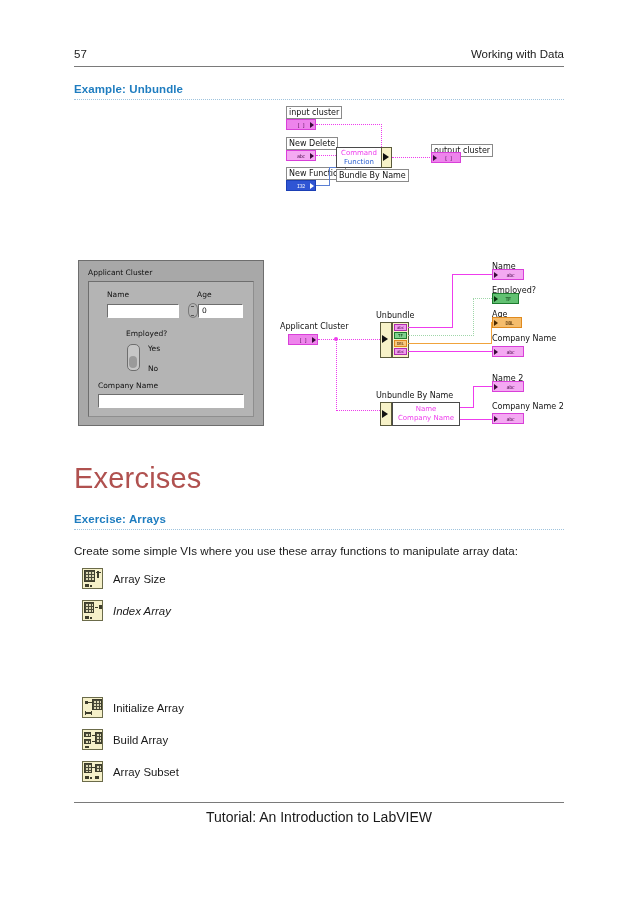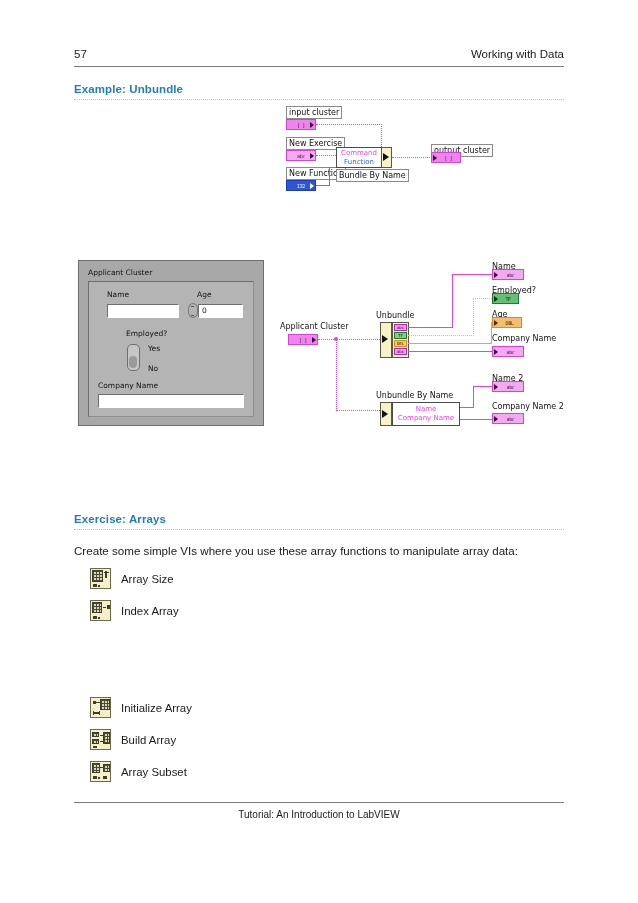--- a/index.html
+++ b/index.html
@@ -94,21 +94,21 @@
     width: 490px;
     height: 1px;
     background: #7a7a7a;
   }
   .ftr {
     position: absolute;
     top: 809px;
     left: 0;
     width: 490px;
     text-align: center;
-    font-size: 10px;
+    font-size: 14px;
     color: #1a1a1a;
   }
 
   
   .lv { position: absolute; }
 
   .lv-label {
     position: absolute;
     font-family: "DejaVu Sans", sans-serif;
     font-size: 8px;
@@ -274,21 +274,21 @@
     content:"";
     position:absolute; left:1px; top:11px;
     width:8px; height:12px;
     background:#9a9a9a;
     border-radius: 4px;
   }
 
   
   .ex-row {
     position: absolute;
-    left: 16px;
+    left: 8px;
     display: flex;
     align-items: center;
     gap: 10px;
   }
   .ex-label {
     font-size: 11.4px;
     color: #1a1a1a;
     white-space: nowrap;
   }
   .ico {
@@ -331,21 +331,21 @@
 
     <div class="lv-label" style="left:76px; top:0px;">input cluster</div>
     <div class="term cluster" style="left:76px; top:13px; width:30px;">
       <span>[  ]</span>
       <i class="arrow-r"></i>
     </div>
 
     <div class="wire h pink dot" style="left:106px; top:18px; width:66px;"></div>
     <div class="wire v pink vdot" style="left:171px; top:18px; height:33px;"></div>
 
-    <div class="lv-label" style="left:76px; top:31px;">New Exercise</div>
+    <div class="lv-label" style="left:76px; top:31px;">New Delete</div>
     <div class="term str" style="left:76px; top:44px; width:30px;">
       <span>abc</span>
       <i class="arrow-r"></i>
     </div>
     <div class="wire h pink dot" style="left:106px; top:49px; width:20px;"></div>
 
     <div class="lv-label" style="left:76px; top:61px;">New Function</div>
     <div class="term i32" style="left:76px; top:74px; width:30px;">
       <span>I32</span>
       <i class="arrow-r"></i>
@@ -473,38 +473,39 @@
       <span style="margin-left:5px;">abc</span>
     </div>
 
     <div class="lv-label plain" style="left:212px; top:143px;">Company Name 2</div>
     <div class="term str" style="left:212px; top:155px; width:32px;">
       <i class="arrow-l"></i>
       <span style="margin-left:5px;">abc</span>
     </div>
   </div>
 
+  <div class="h1-exercises">Exercises</div>
 
   <div class="sec-head" style="top:513px;">Exercise: Arrays</div>
   <div class="sec-rule" style="top:529px;"></div>
 
   <div class="para" style="top:541px;">Create some simple VIs where you use these array functions to manipulate array data:</div>
 
   <div class="ex-row" style="top:568px;">
     <span class="ico">
       <i class="grid" style="left:1px; top:1px; width:11px; height:12px;"></i>
       <i class="blk" style="left:14px; top:2px; width:2px; height:7px;"></i>
       <i class="blk" style="left:13px; top:3px; width:5px; height:1px;"></i>
       <i class="blk" style="left:2px;  top:15px; width:4px; height:3px;"></i>
       <i class="blk" style="left:7px;  top:16px; width:2px; height:2px;"></i>
     </span>
     <span class="ex-label">Array Size</span>
   </div>
 
-  <div class="ex-row" style="top:600px;">
+  <div class="ex-row" style="top:600px;font-style:italic;">
     <span class="ico">
       <i class="grid" style="left:1px; top:1px; width:10px; height:11px;"></i>
       <i class="blk" style="left:12px; top:6px; width:3px; height:1px;"></i>
       <i class="blk" style="left:16px; top:4px; width:4px; height:4px;"></i>
       <i class="blk" style="left:2px;  top:15px; width:4px; height:3px;"></i>
       <i class="blk" style="left:7px;  top:16px; width:2px; height:2px;"></i>
     </span>
     <span class="ex-label">Index Array</span>
   </div>
 

